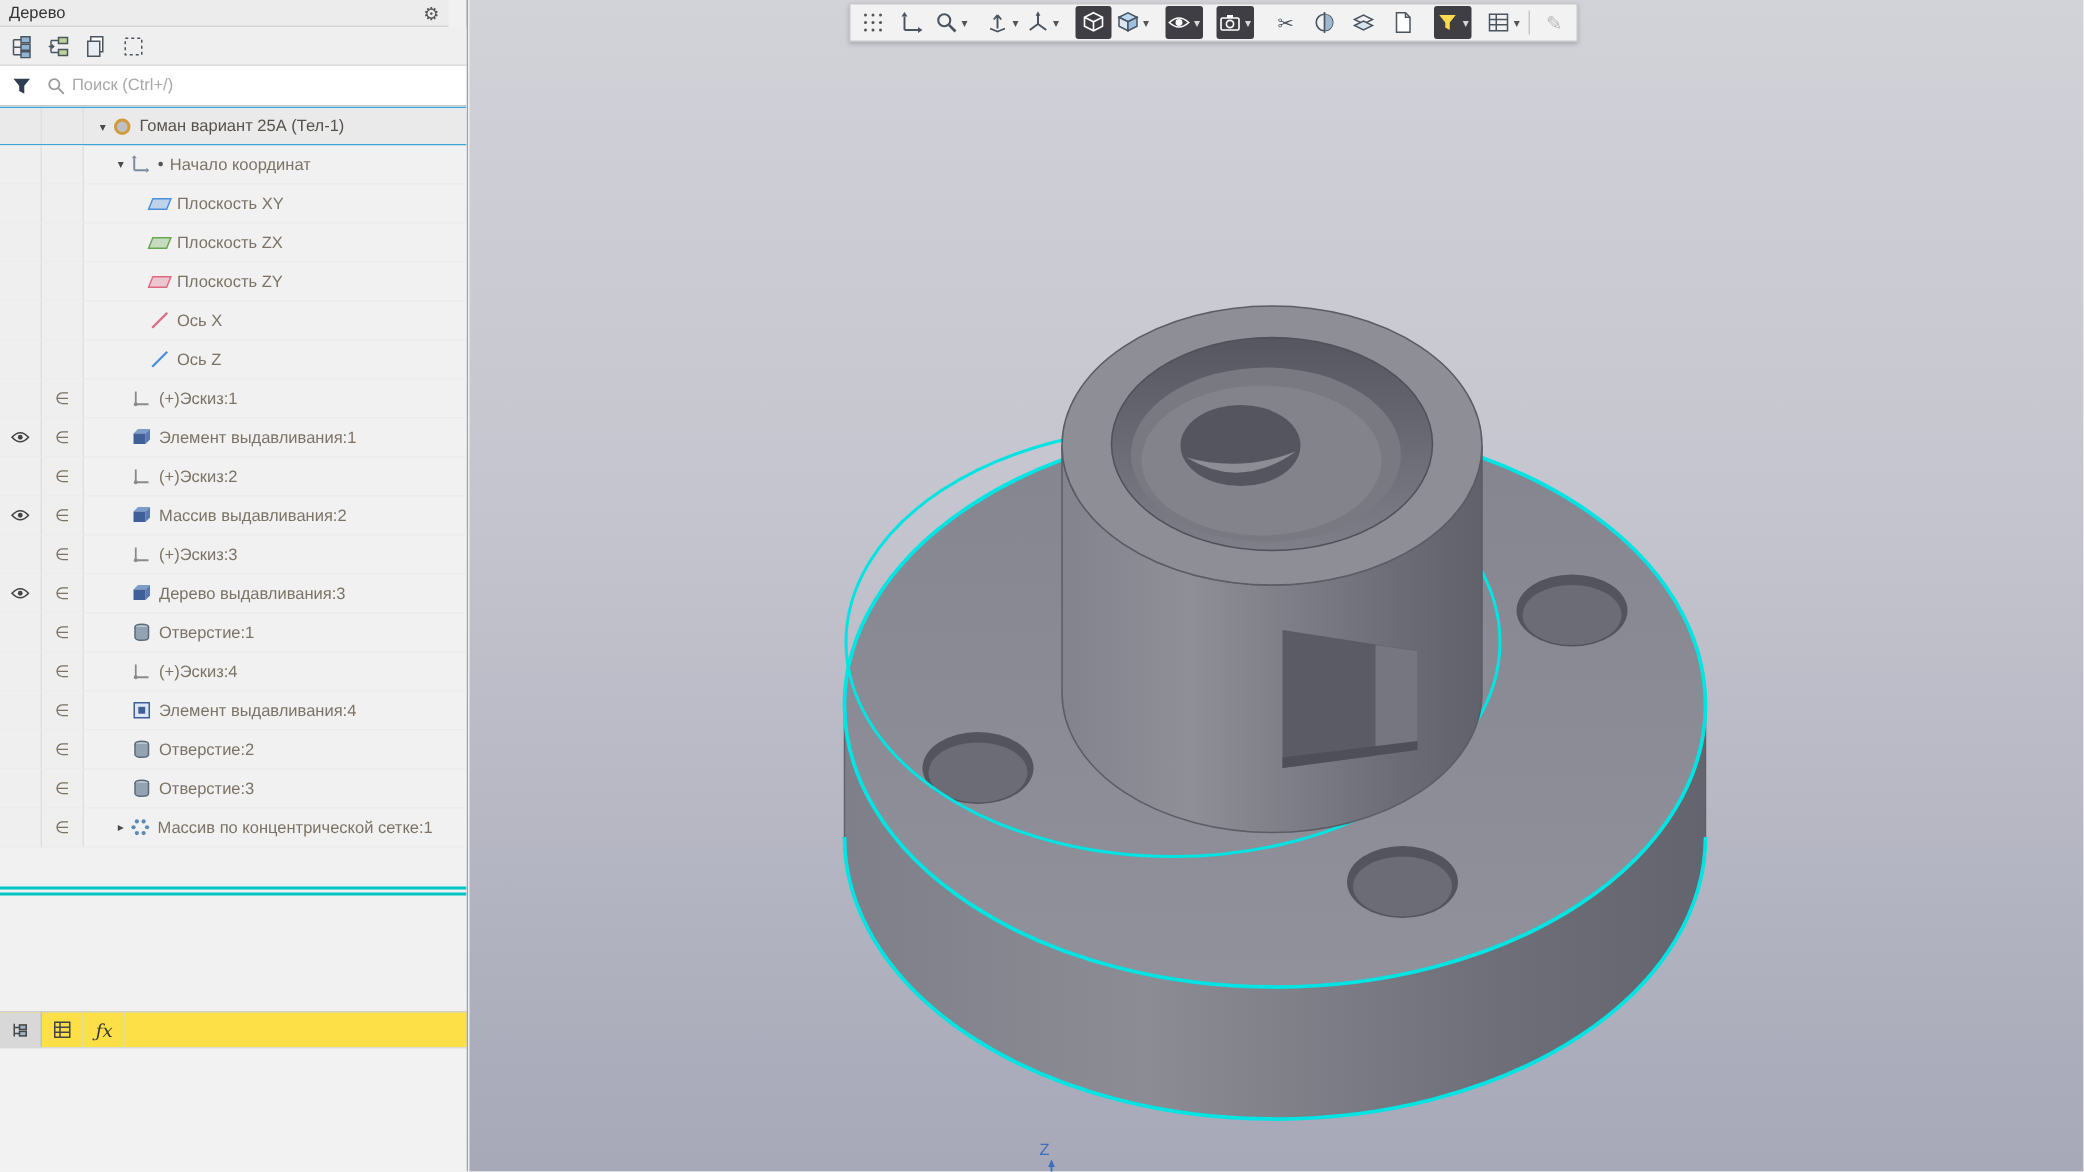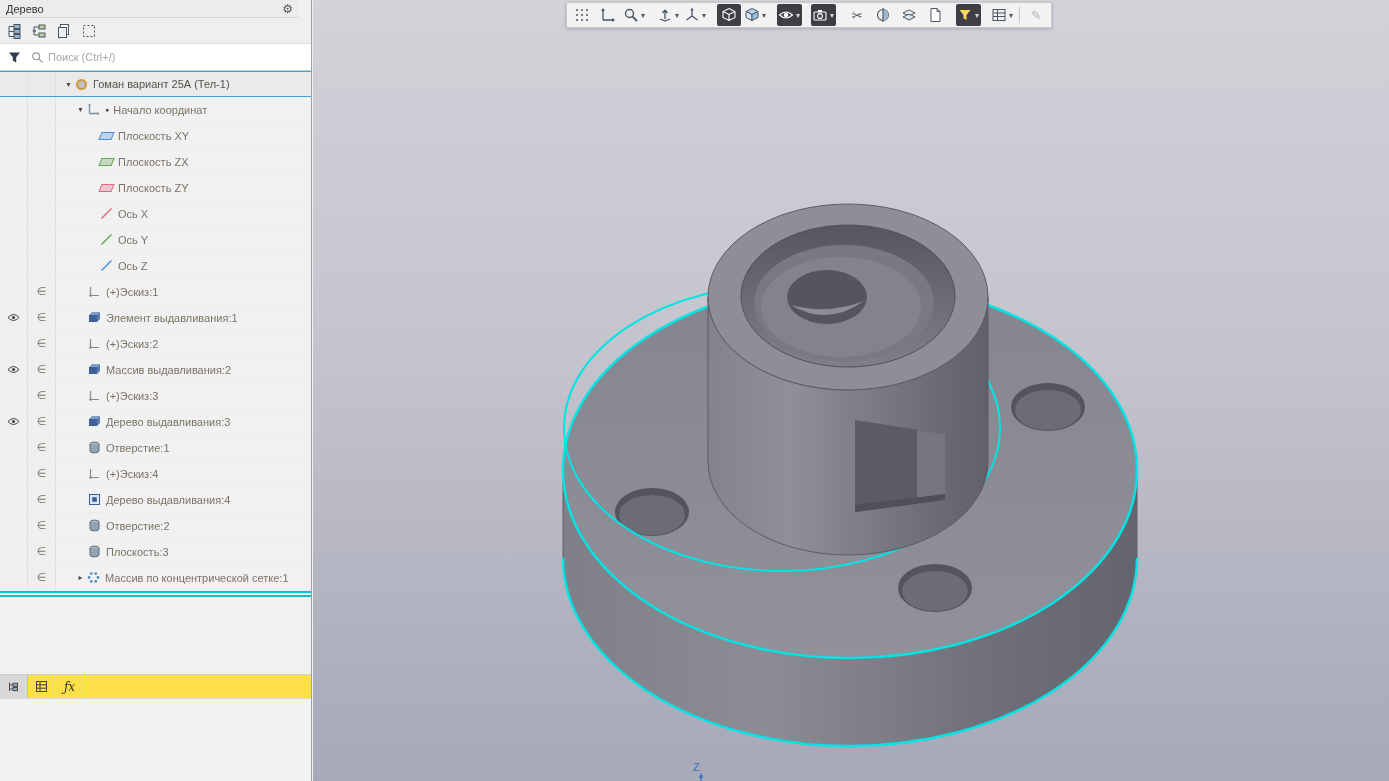--- a/index.html
+++ b/index.html
@@ -207,32 +207,20 @@
           </span>
         <span class="lbl">Ось X</span>
       </div>
     </div>
     <div class="trow">
       <div class="gcell"></div>
       <div class="gcell"></div>
       <div class="tmain" style="padding-left:44px">
         <span class="ic">
             <svg class="i13" viewBox="0 0 13 13">
-              <line x1="1.5" y1="11.5" x2="11.5" y2="1.5" stroke="#66a84f" stroke-width="1.5"></line>
-            </svg>
-          </span>
-        <span class="lbl">Ось Y</span>
-      </div>
-    </div>
-    <div class="trow">
-      <div class="gcell"></div>
-      <div class="gcell"></div>
-      <div class="tmain" style="padding-left:44px">
-        <span class="ic">
-            <svg class="i13" viewBox="0 0 13 13">
               <line x1="1.5" y1="11.5" x2="11.5" y2="1.5" stroke="#4a90d9" stroke-width="1.5"></line>
             </svg>
           </span>
         <span class="lbl">Ось Z</span>
       </div>
     </div>
 
     <div class="trow">
       <div class="gcell"></div>
       <div class="gcell">
@@ -384,21 +372,21 @@
       <div class="gcell">
           <span>∈</span>
         </div>
       <div class="tmain" style="padding-left:32px">
         <span class="ic">
             <svg class="i13" viewBox="0 0 13 13">
               <rect x="1.5" y="1.5" width="10" height="10" fill="#dce8f4" stroke="#3f5f98"></rect>
               <rect x="4.2" y="4.2" width="4.6" height="4.6" fill="#3f5f98"></rect>
             </svg>
           </span>
-        <span class="lbl">Дерево выдавливания:4</span>
+        <span class="lbl">Элемент выдавливания:4</span>
       </div>
     </div>
 
     <div class="trow">
       <div class="gcell"></div>
       <div class="gcell">
           <span>∈</span>
         </div>
       <div class="tmain" style="padding-left:32px">
         <span class="ic">
@@ -416,21 +404,21 @@
       <div class="gcell">
           <span>∈</span>
         </div>
       <div class="tmain" style="padding-left:32px">
         <span class="ic">
             <svg class="i13" viewBox="0 0 13 13">
               <ellipse cx="6.5" cy="3" rx="4.5" ry="1.9" fill="#b8c4d0" stroke="#5a6a7a"></ellipse>
               <path d="M2 3 V10 A4.5 1.9 0 0 0 11 10 V3" fill="#93a3b3" stroke="#5a6a7a"></path>
             </svg>
           </span>
-        <span class="lbl">Плоскость:3</span>
+        <span class="lbl">Отверстие:3</span>
       </div>
     </div>
 
     <div class="trow">
       <div class="gcell"></div>
       <div class="gcell">
           <span>∈</span>
         </div>
       <div class="tmain" style="padding-left:18px">
         <span class="arr">▸</span>

